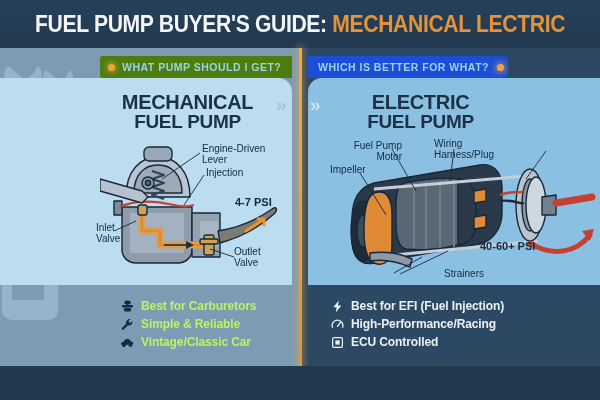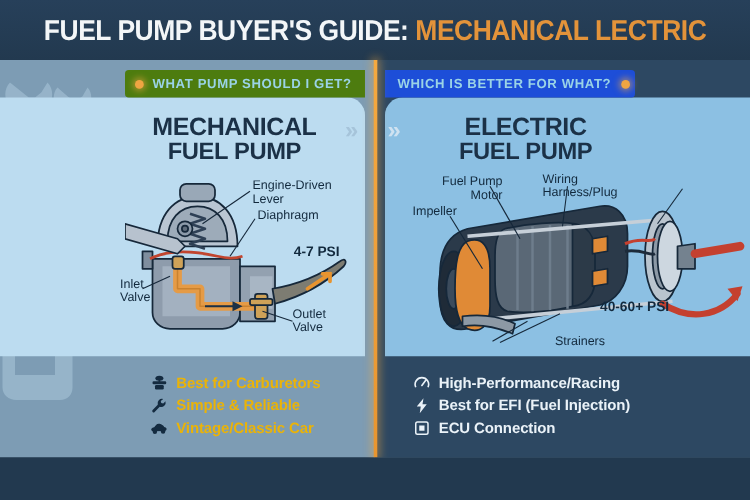--- a/index.html
+++ b/index.html
@@ -100,21 +100,21 @@
   }
   .dlabel-b { font-weight:bold; font-size:11px; }
 
   
   .bullets { position:absolute; top:297px; }
   .bullets-left { left:120px; }
   .bullets-right { left:330px; }
   .brow { display:flex; align-items:center; height:18px; gap:7px; }
   .bicon { width:14px; height:14px; display:flex; align-items:center; justify-content:center; flex:0 0 14px; }
   .btext { font-size:12px; font-weight:bold; letter-spacing:-0.1px; white-space:nowrap; }
-  .bullets-left .btext, .bullets-left .bicon { color:#eab308; }
+  .bullets-left .btext, .bullets-left .bicon { color:#bef264; }
   .bullets-right .btext, .bullets-right .bicon { color:#eaf2f8; }
 
   .footer { position:absolute; left:0; top:366px; width:600px; height:34px; background:#22394f; }
 </style>
 </head>
 <body>
 
 <div class="poster">
 
   <div class="bodybg"></div>
@@ -210,21 +210,21 @@
         <path d="M84 70 L104 40"></path>
         <path d="M36 86 L14 96"></path>
         <path d="M110 114 L134 122"></path>
       </g>
 
       <path d="M146 96 L164 84 M158 84 L164 84 L164 90" stroke="#e8942f" stroke-width="3" fill="none" stroke-linecap="round"></path>
     </svg>
 
     <div class="dlabel" style="left:102px; top:9px;">Engine-Driven
 Lever</div>
-    <div class="dlabel" style="left:106px; top:33px;">Diaphragm</div>
+    <div class="dlabel" style="left:106px; top:33px;">Injection</div>
     <div class="dlabel" style="left:-4px; top:88px;">Inlet
 Valve</div>
     <div class="dlabel" style="left:134px; top:112px;">Outlet
 Valve</div>
     <div class="dlabel dlabel-b" style="left:135px; top:62px;">4-7 PSI</div>
   </div>
 
   <div class="diagram diag-right">
     <svg width="270" height="150" viewBox="0 0 270 150">
       <g stroke="#16283a" stroke-width="1.4" stroke-linejoin="round">
@@ -315,44 +315,44 @@
             </g>
           </svg>
       </span>
       <span class="btext">Vintage/Classic Car</span>
     </div>
   </div>
 
   <div class="bullets bullets-right">
     <div class="brow">
       <span class="bicon">
+        <svg width="11" height="13" viewBox="0 0 11 13">
+            <path fill="#eaf2f8" d="M6.8 0.5 L1.4 7.2 L4.6 7.2 L3.8 12.5 L9.4 5.4 L6 5.4 Z"></path>
+          </svg>
+      </span>
+      <span class="btext">Best for EFI (Fuel Injection)</span>
+    </div>
+    <div class="brow">
+      <span class="bicon">
         <svg width="13" height="13" viewBox="0 0 13 13">
             <g fill="none" stroke="#eaf2f8" stroke-width="1.3">
               <path d="M1.6 9.8 A5.4 5.4 0 1 1 11.4 9.8"></path>
               <path d="M6.5 8.4 L9.6 4.2" stroke-linecap="round"></path>
             </g>
           </svg>
       </span>
       <span class="btext">High-Performance/Racing</span>
     </div>
     <div class="brow">
       <span class="bicon">
-        <svg width="11" height="13" viewBox="0 0 11 13">
-            <path fill="#eaf2f8" d="M6.8 0.5 L1.4 7.2 L4.6 7.2 L3.8 12.5 L9.4 5.4 L6 5.4 Z"></path>
-          </svg>
-      </span>
-      <span class="btext">Best for EFI (Fuel Injection)</span>
-    </div>
-    <div class="brow">
-      <span class="bicon">
         <svg width="13" height="13" viewBox="0 0 13 13">
             <g fill="none" stroke="#eaf2f8" stroke-width="1.2">
               <rect x="1.6" y="1.6" width="9.8" height="9.8" rx="1.4"></rect>
               <rect x="4.4" y="4.4" width="4.2" height="4.2" fill="#eaf2f8" stroke="none"></rect>
             </g>
           </svg>
       </span>
-      <span class="btext">ECU Connection</span>
+      <span class="btext">ECU Controlled</span>
     </div>
   </div>
 
   <div class="footer"></div>
 </div>
 
 </body></html>

